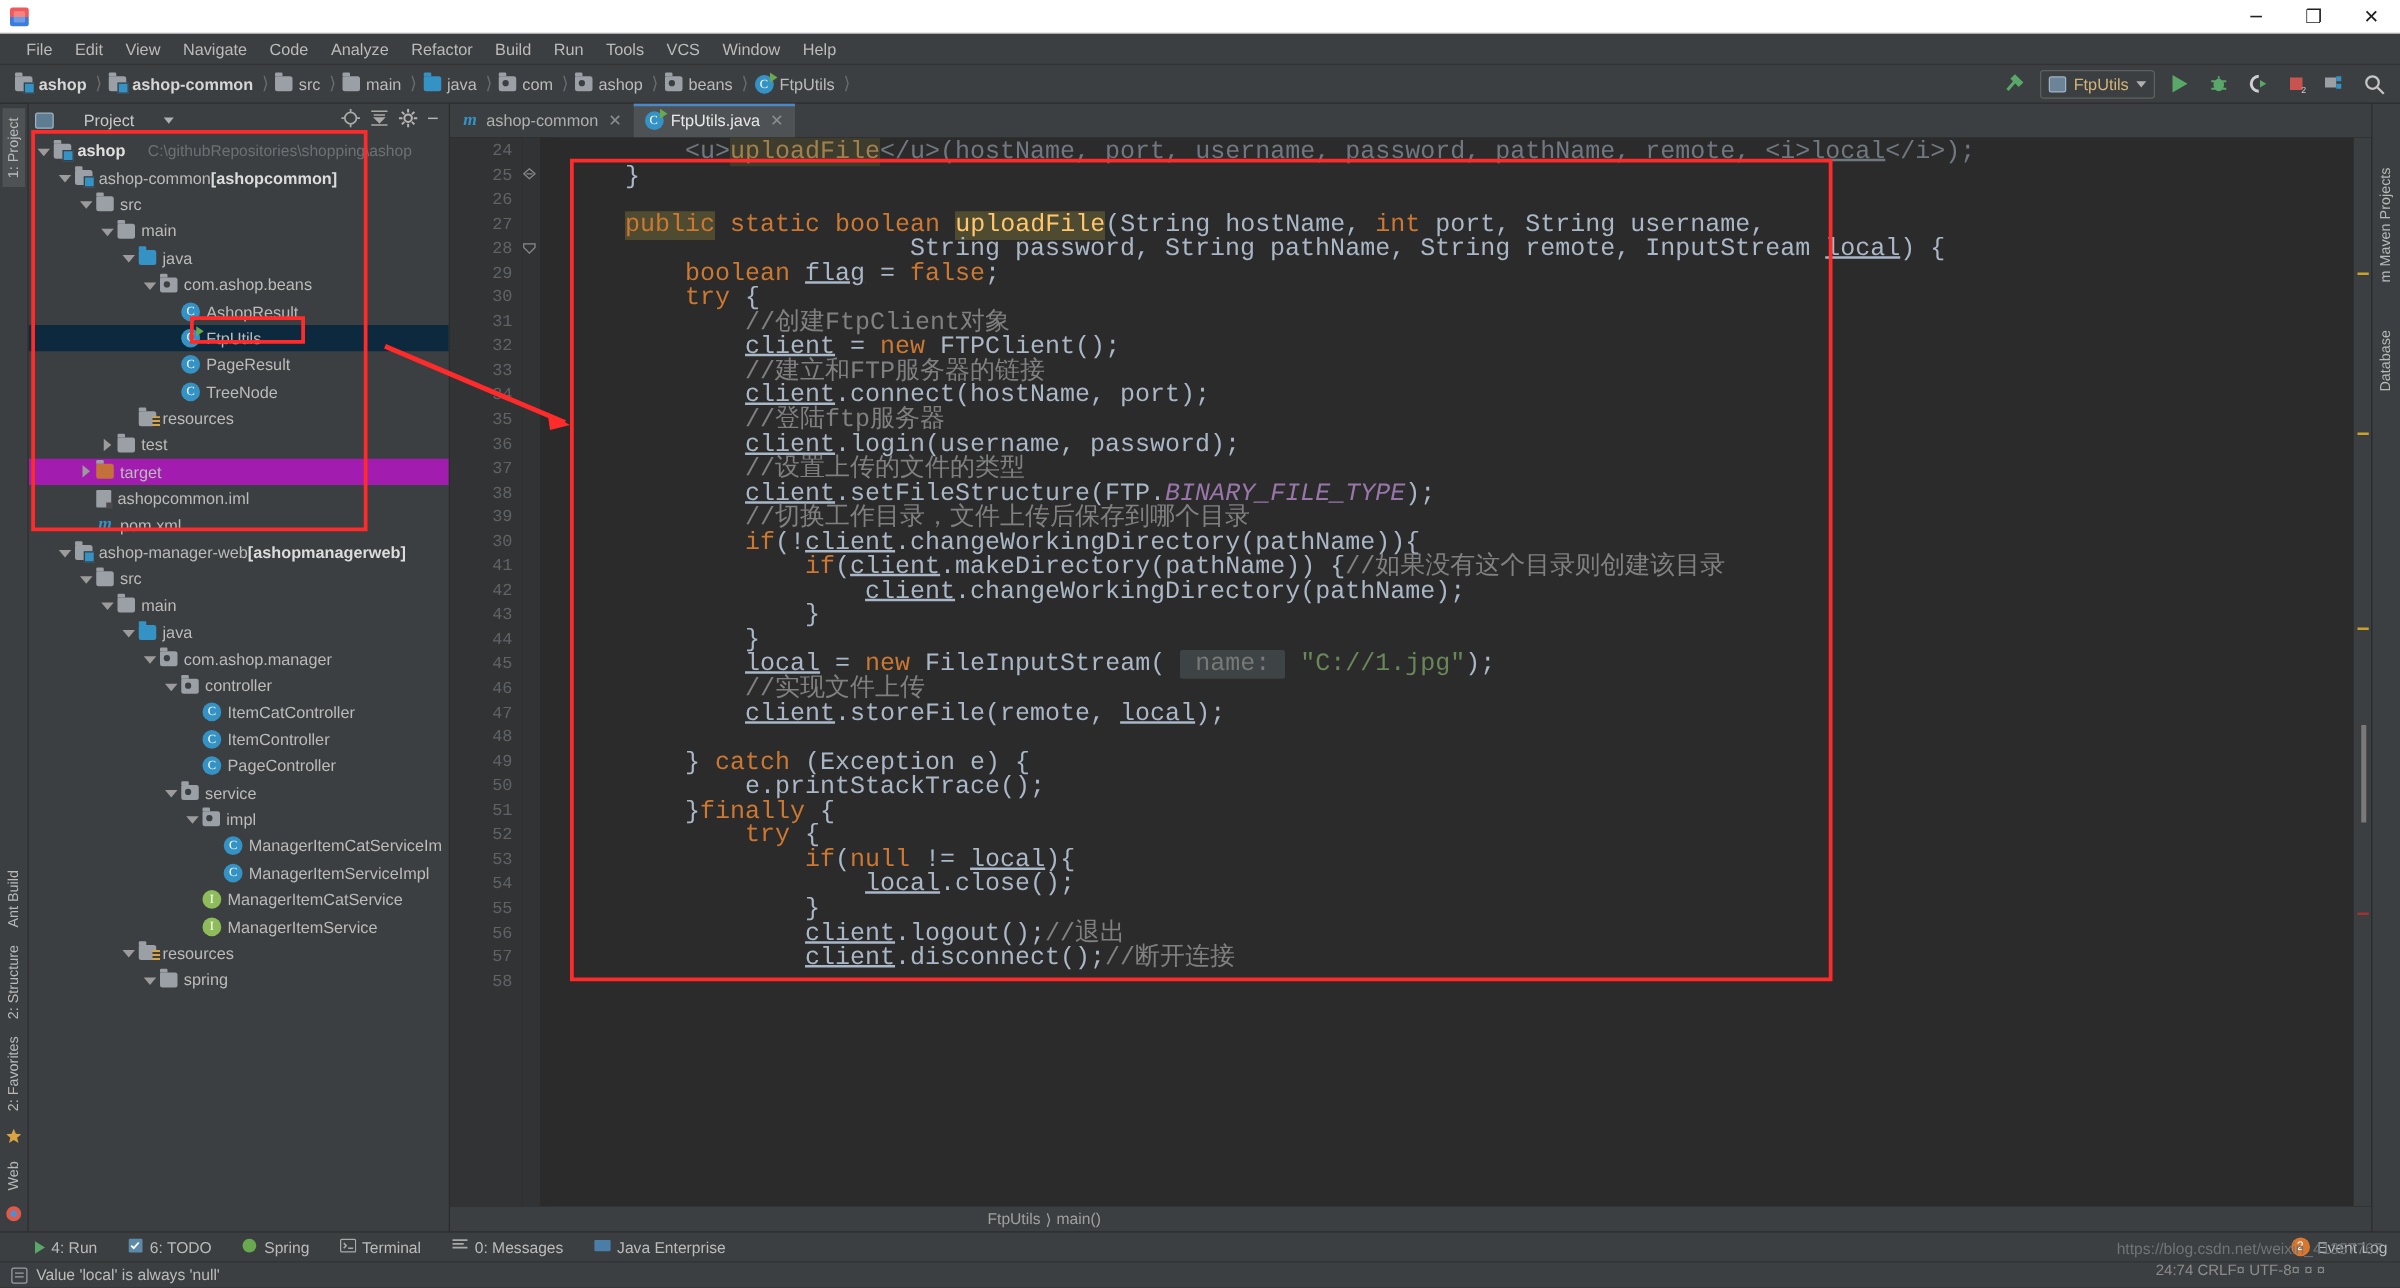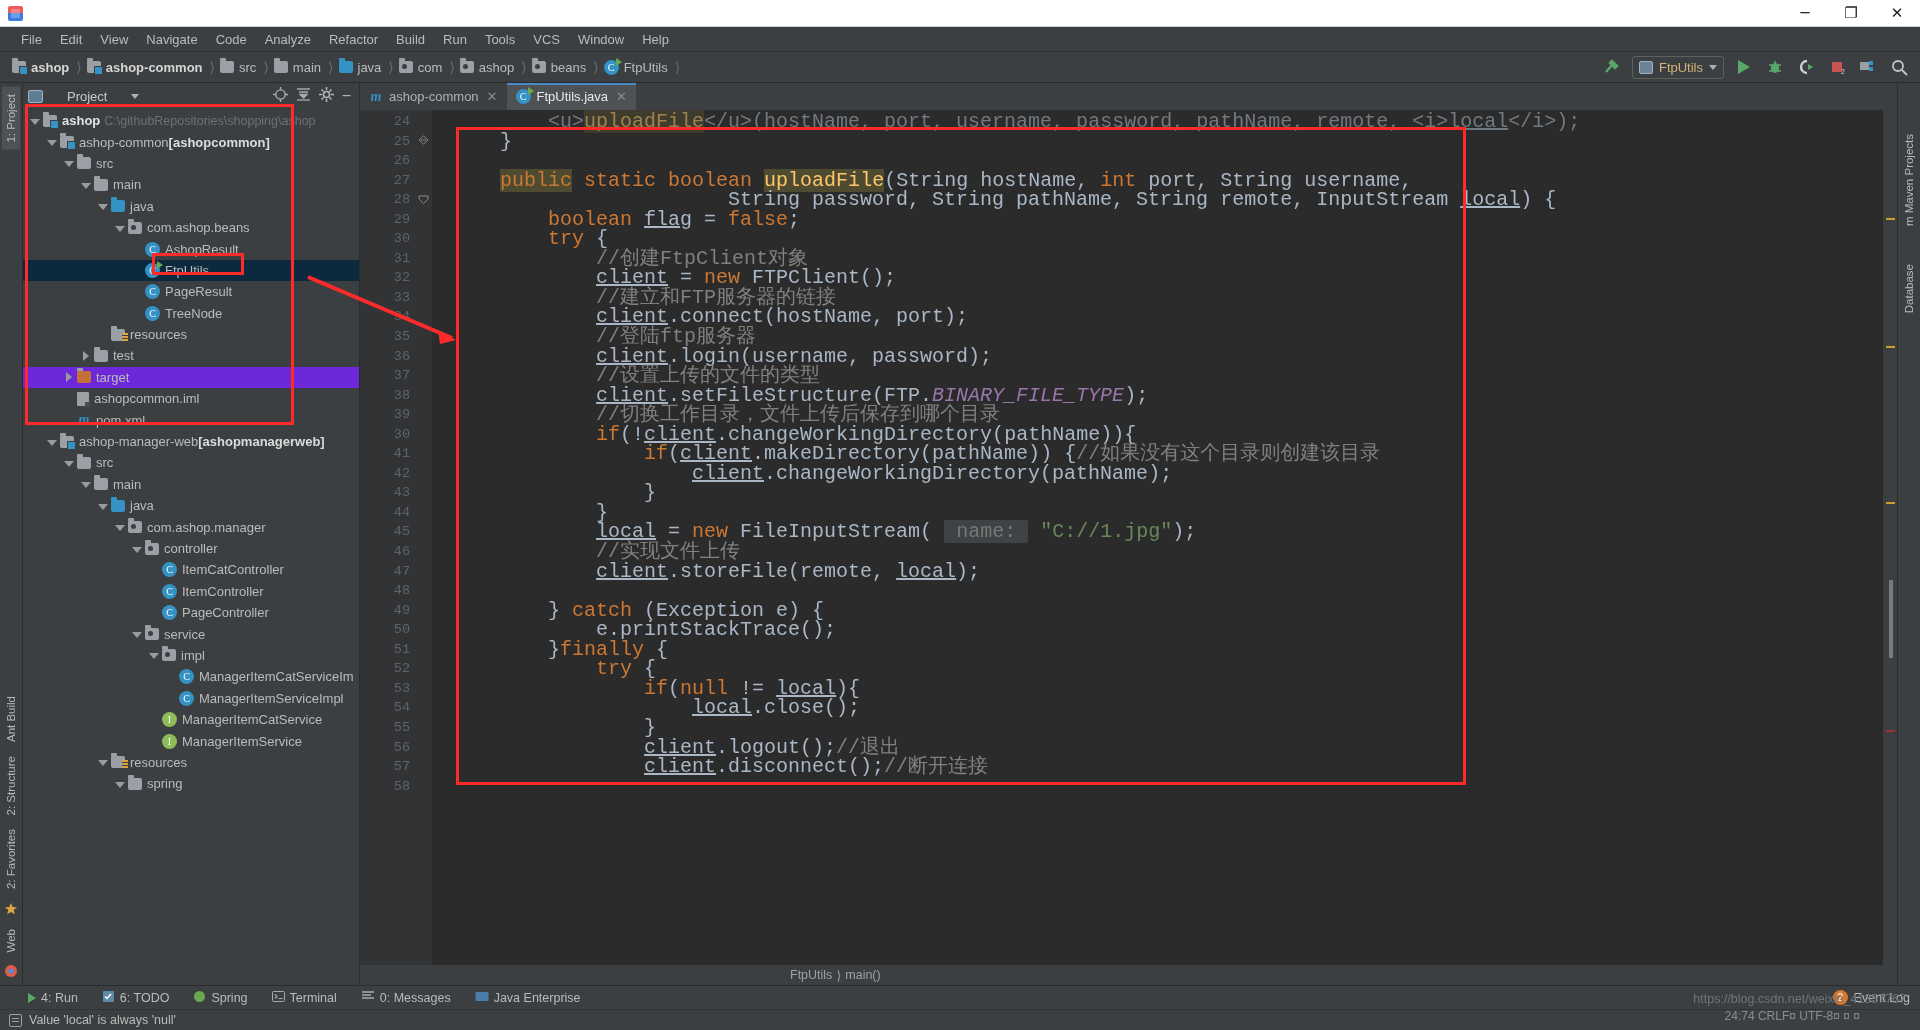--- a/index.html
+++ b/index.html
@@ -79,29 +79,29 @@
     display:flex; flex-direction:column; align-items:center; padding-top:4px;}
   
   #project-panel { width:337px; background:#3c3f41; display:flex; flex-direction:column;
     border-right:1px solid #2b2b2b; position:relative;}
   #pp-header { height:26px; display:flex; align-items:center; padding:0 5px; gap:24px;text-align:center; }
   #pp-header .pp-title{font-size:13px;color:#c8c8c8;}
   #pp-tools{margin-left:auto;display:flex;align-items:center;gap:8px;padding-right:3px;}
   #tree { flex:1; overflow:hidden; position:relative; padding-top:1px; font-size:13px; }
   .trow { display:flex; align-items:center; height:21.4px; white-space:nowrap; padding-right:4px; }
   .trow.sel { background:#0d293e; }
-  .trow.target-hl { background:#6d28d9; }
+  .trow.target-hl { background:#a21caf; }
   .twist { width:12px; height:12px; flex:none; margin-right:2px; position:relative;}
   .twist.open:after{content:"";position:absolute;left:1px;top:4px;border-left:5px solid transparent;
     border-right:5px solid transparent;border-top:6px solid #9b9b9b;}
   .twist.closed:after{content:"";position:absolute;left:3px;top:1px;border-top:5px solid transparent;
     border-bottom:5px solid transparent;border-left:6px solid #9b9b9b;}
   .tlabel{margin-left:5px;color:#bbbbbb;}
   .tlabel.b{font-weight:bold;color:#e0e0e0;}
-  .tpath{margin-left:4px;color:#6d7175;font-size:12.5px;}
+  .tpath{margin-left:18px;color:#6d7175;font-size:12.5px;}
   .tmod{font-weight:bold;color:#dcdcdc;}
   .ficon.orange{background:#c4703a;}
   .ficon.res{background:#9aa0a6;}
   .ficon.res:after{content:"";position:absolute;right:-3px;bottom:-1px;width:6px;height:9px;
     background:repeating-linear-gradient(180deg,#d9a441 0 1.6px,#3c3f41 1.6px 3.2px);}
   .iml-ic{width:12px;height:14px;background:#9aa0a6;position:relative;flex:none;border-radius:1px;}
   .iml-ic:after{content:"";position:absolute;right:-1px;bottom:-1px;width:5px;height:5px;background:#4a4a4a;}
   .m-ic{color:#3592c4;font-style:italic;font-weight:bold;font-size:14px;font-family:"Liberation Serif",serif;width:14px;text-align:center;flex:none;}
   
   #editor-area { flex:1; display:flex; flex-direction:column; background:#2b2b2b; min-width:0; position:relative;}

